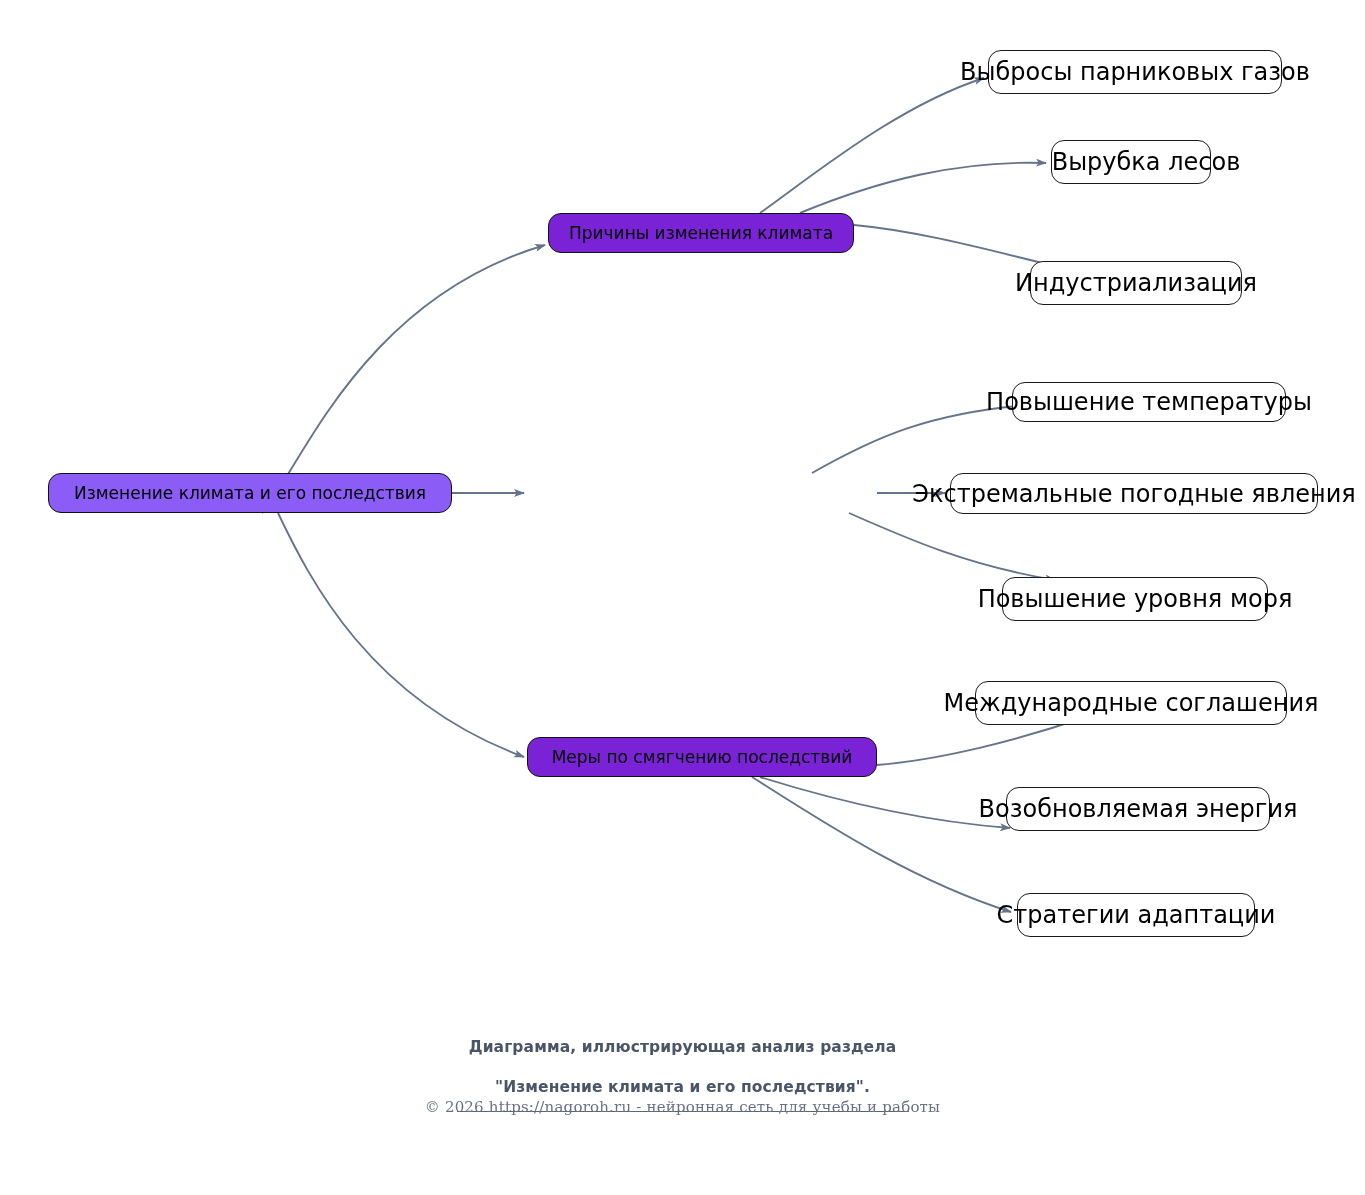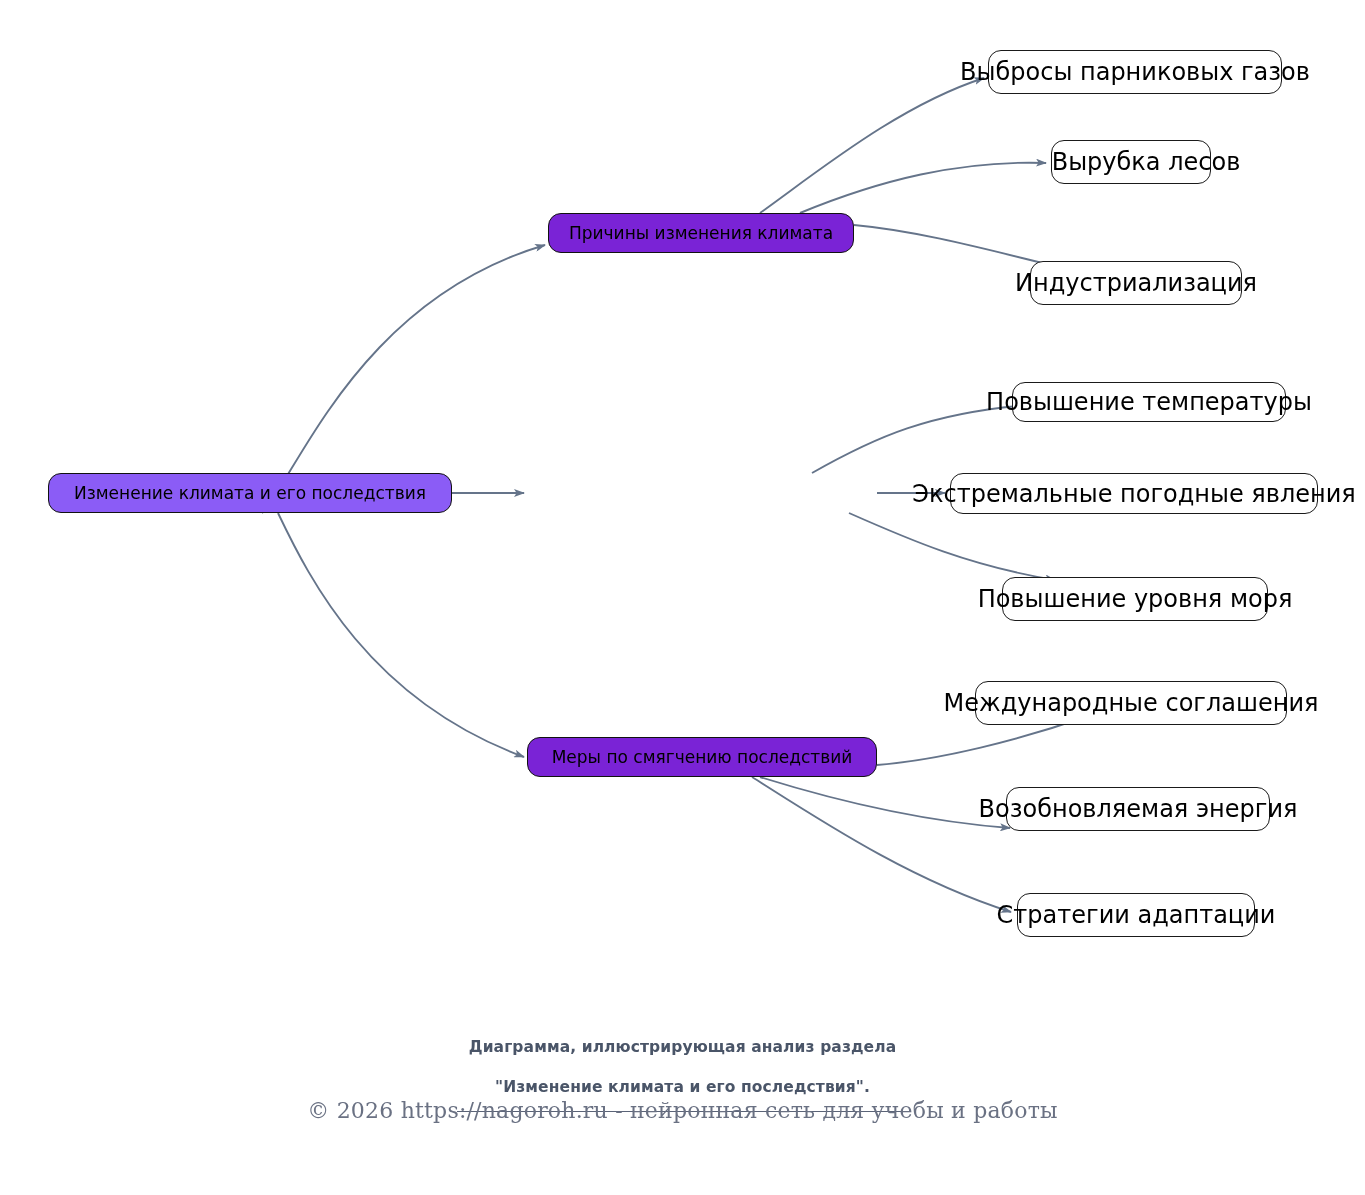--- a/index.html
+++ b/index.html
@@ -86,21 +86,21 @@
     height: 0;
     border-top: 1.6px solid #5a6377;
   }
   #footer-text {
     position: absolute;
     left: 0;
     top: 1098px;
     width: 1365px;
     text-align: center;
     font-family: "DejaVu Serif", "Liberation Serif", serif;
-    font-size: 22px;
+    font-size: 15px;
     color: #6a7183;
     letter-spacing: 0.2px;
   }
 </style>
 </head>
 <body>
 
 <div id="mindmap-canvas">
 
   <svg class="edge-layer" width="1365" height="1195" viewBox="0 0 1365 1195">

